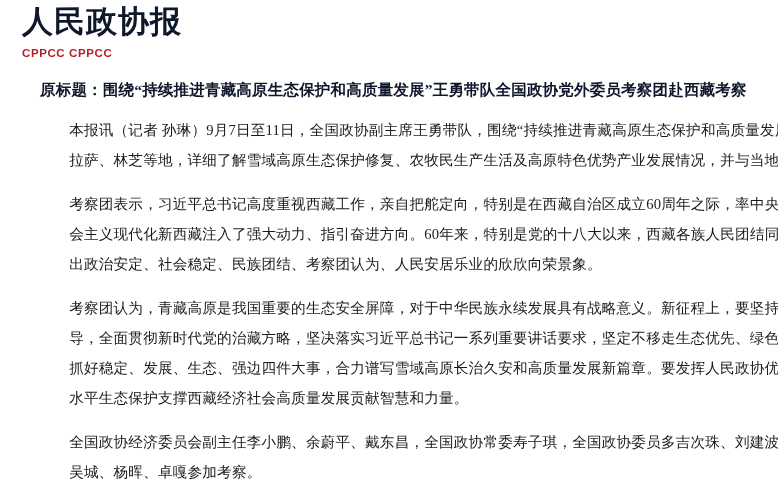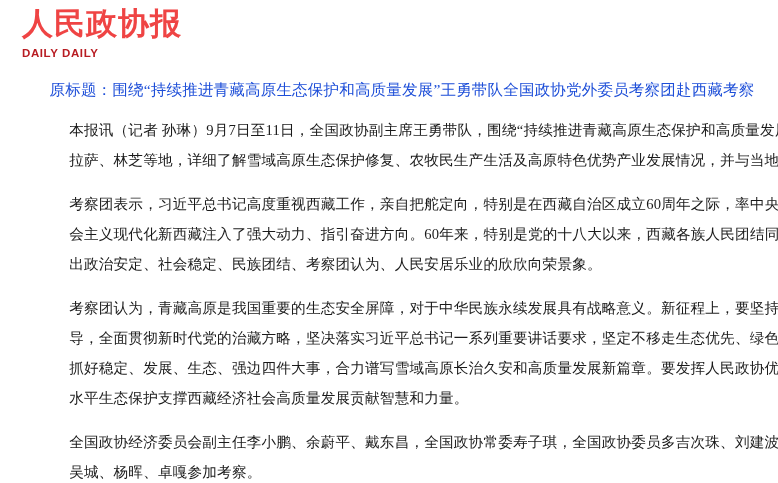--- a/index.html
+++ b/index.html
@@ -40,27 +40,26 @@
   }
   .article {
     position: absolute;
     left: 0;
     top: 78px;
     width: 778px;
   }
   .headline {
     padding: 0 14px 0 40px;
     font-size: 15.5px;
-    font-weight: normal;
-    color: #1d4ed8;
+    font-weight: bold;
+    color: #0f172a;
     line-height: 1.5;
     letter-spacing: 0.2px;
     white-space: nowrap;
     overflow: hidden;
-    text-align: center;
   }
   .body-copy {
     margin-top: 14px;
     padding: 0 0 0 40px;
   }
   .para {
     font-size: 14.6px;
     color: #1a1a1a;
     line-height: 30px;
     margin: 0 0 14px 0;
@@ -78,22 +77,22 @@
     overflow: hidden;
   }
   .para-line.first {
     text-indent: 2em;
   }
 </style>
 </head>
 <body>
 
 <div class="masthead">
-  <div class="masthead-title" style="color: #ef4444;">人民政协报</div>
-  <div class="masthead-sub" style="color: rgb(184, 28, 34);">DAILY DAILY</div>
+  <div class="masthead-title" style="color: #0f172a; font-family: Liberation Mono, monospace;">人民政协报</div>
+  <div class="masthead-sub" style="color: rgb(184, 28, 34);">CPPCC CPPCC</div>
 </div>
 
 <div class="article">
 
   <div class="headline">原标题：围绕“持续推进青藏高原生态保护和高质量发展”王勇带队全国政协党外委员考察团赴西藏考察</div>
 
   <div class="body-copy">
 
     <p class="para nowrap-block">
       <span class="para-line first">本报讯（记者 孙琳）9月7日至11日，全国政协副主席王勇带队，围绕“持续推进青藏高原生态保护和高质量发展</span>

